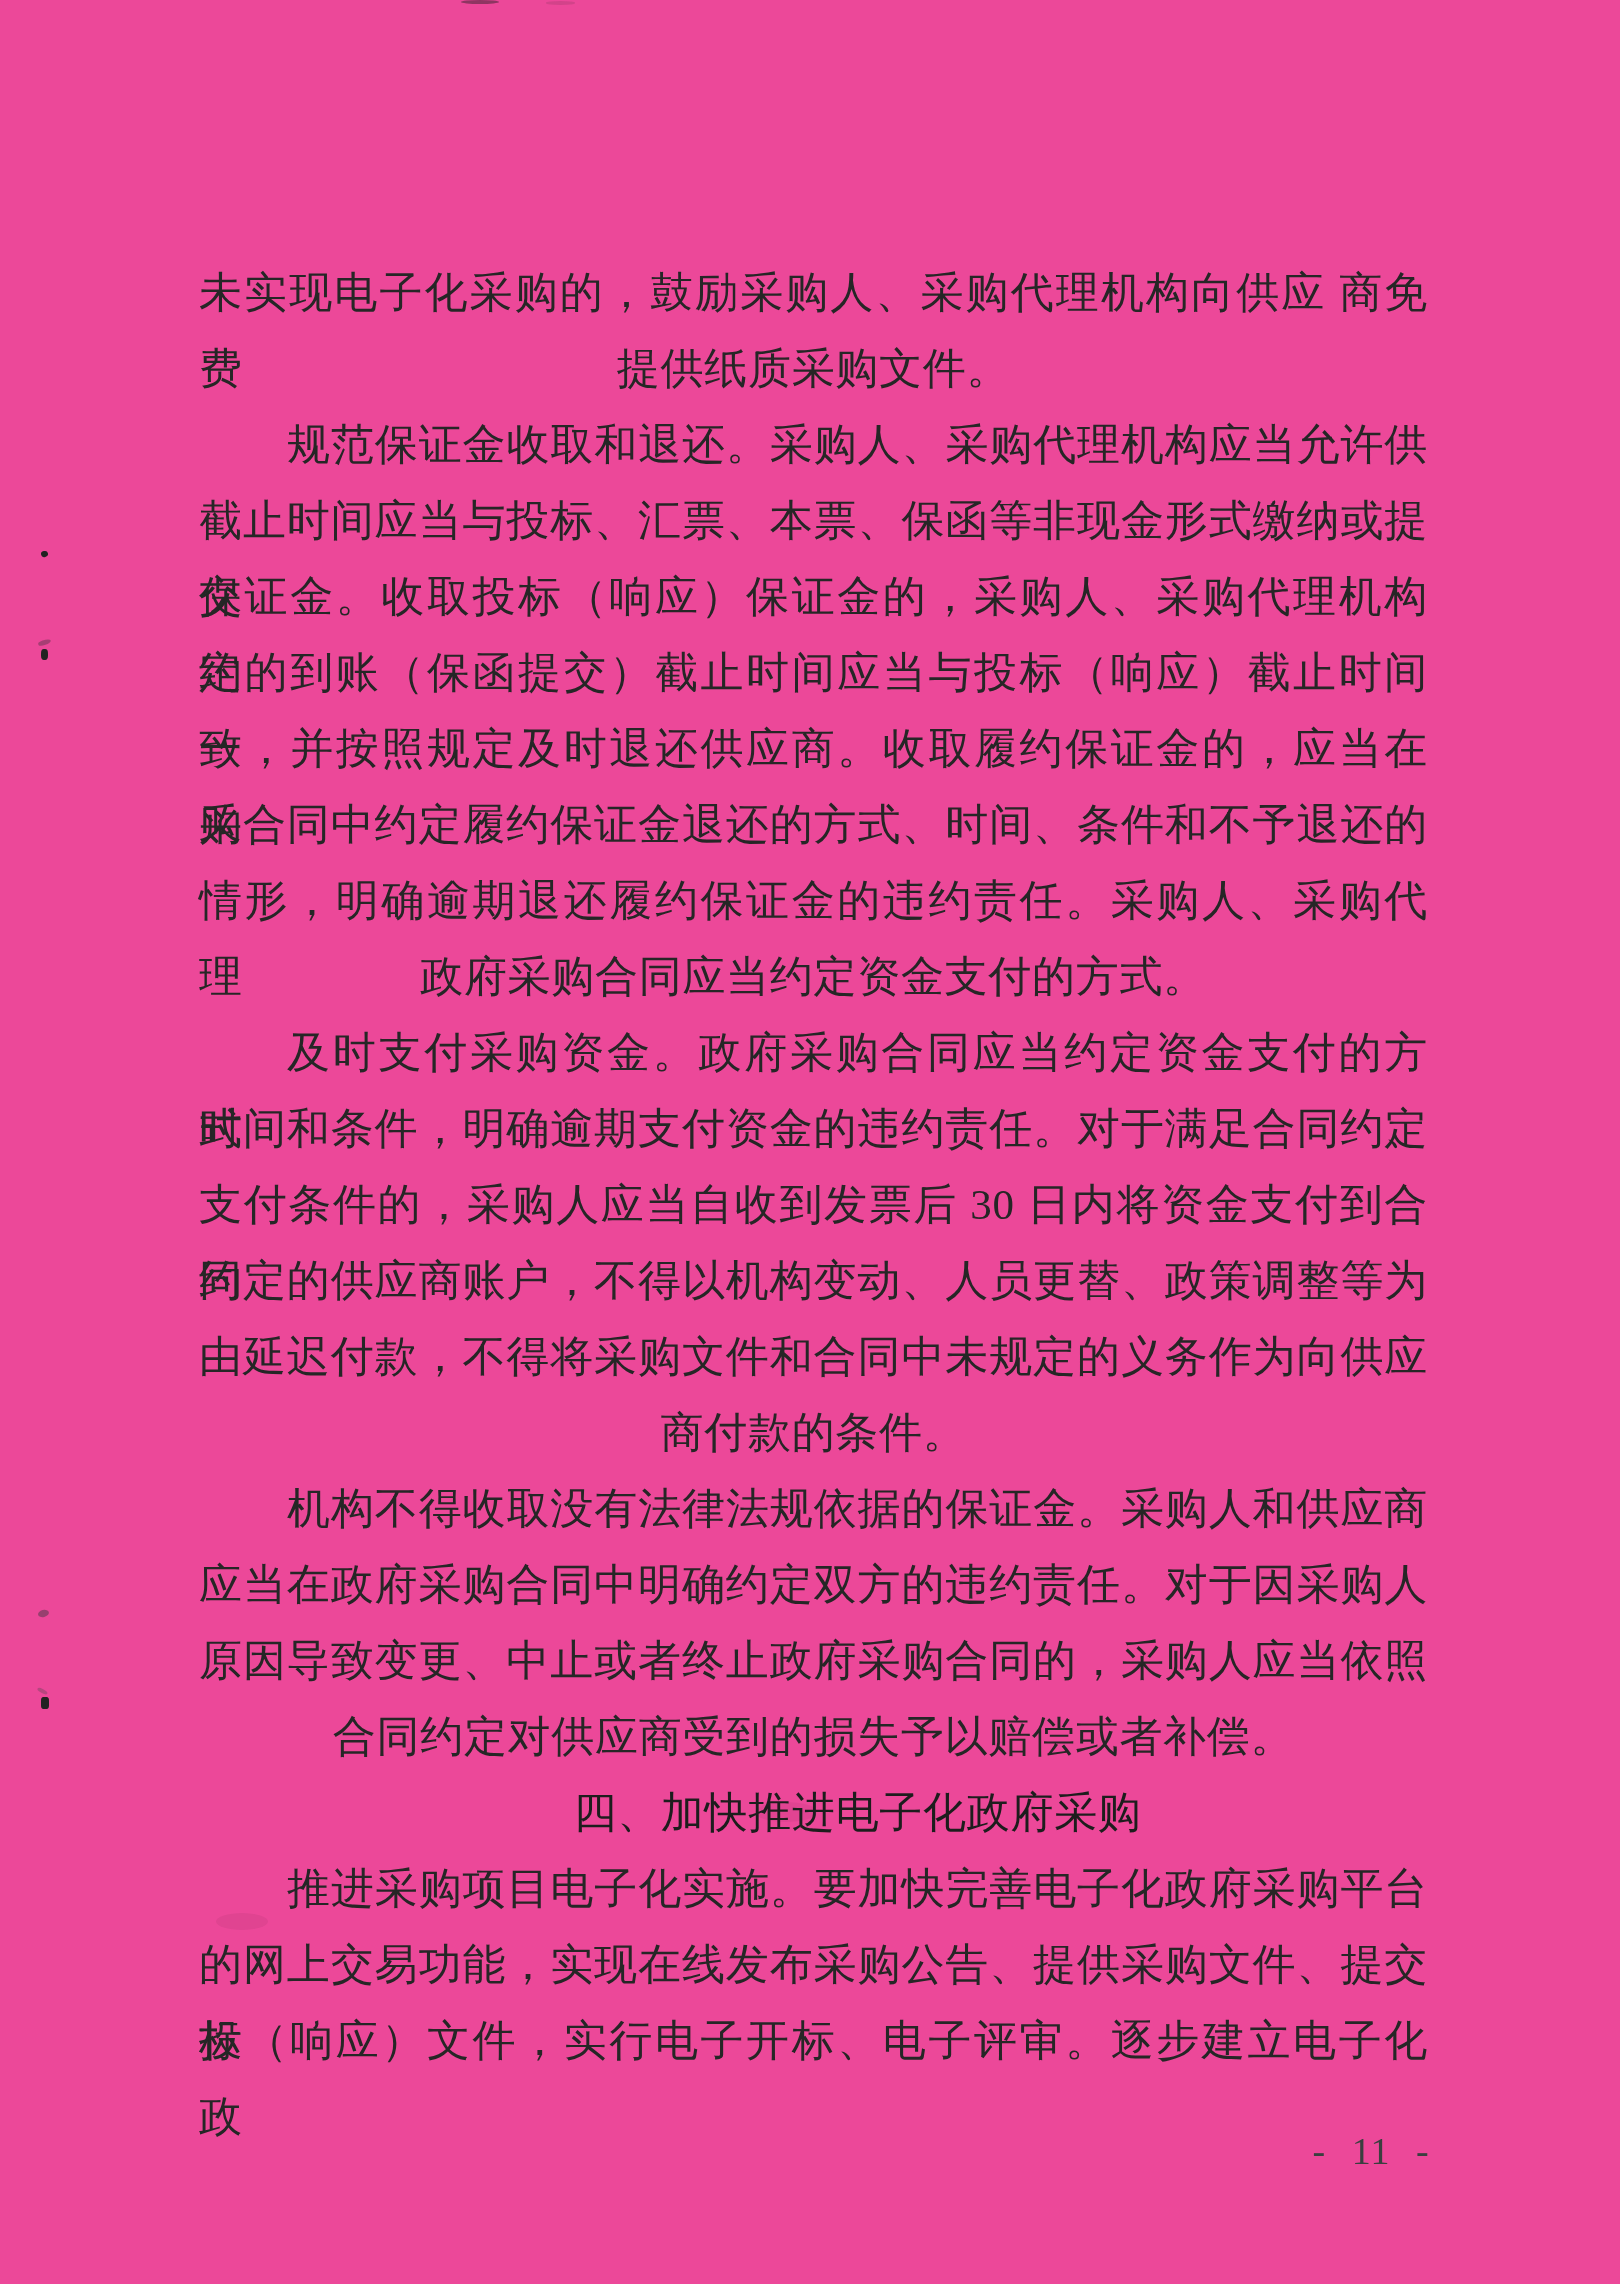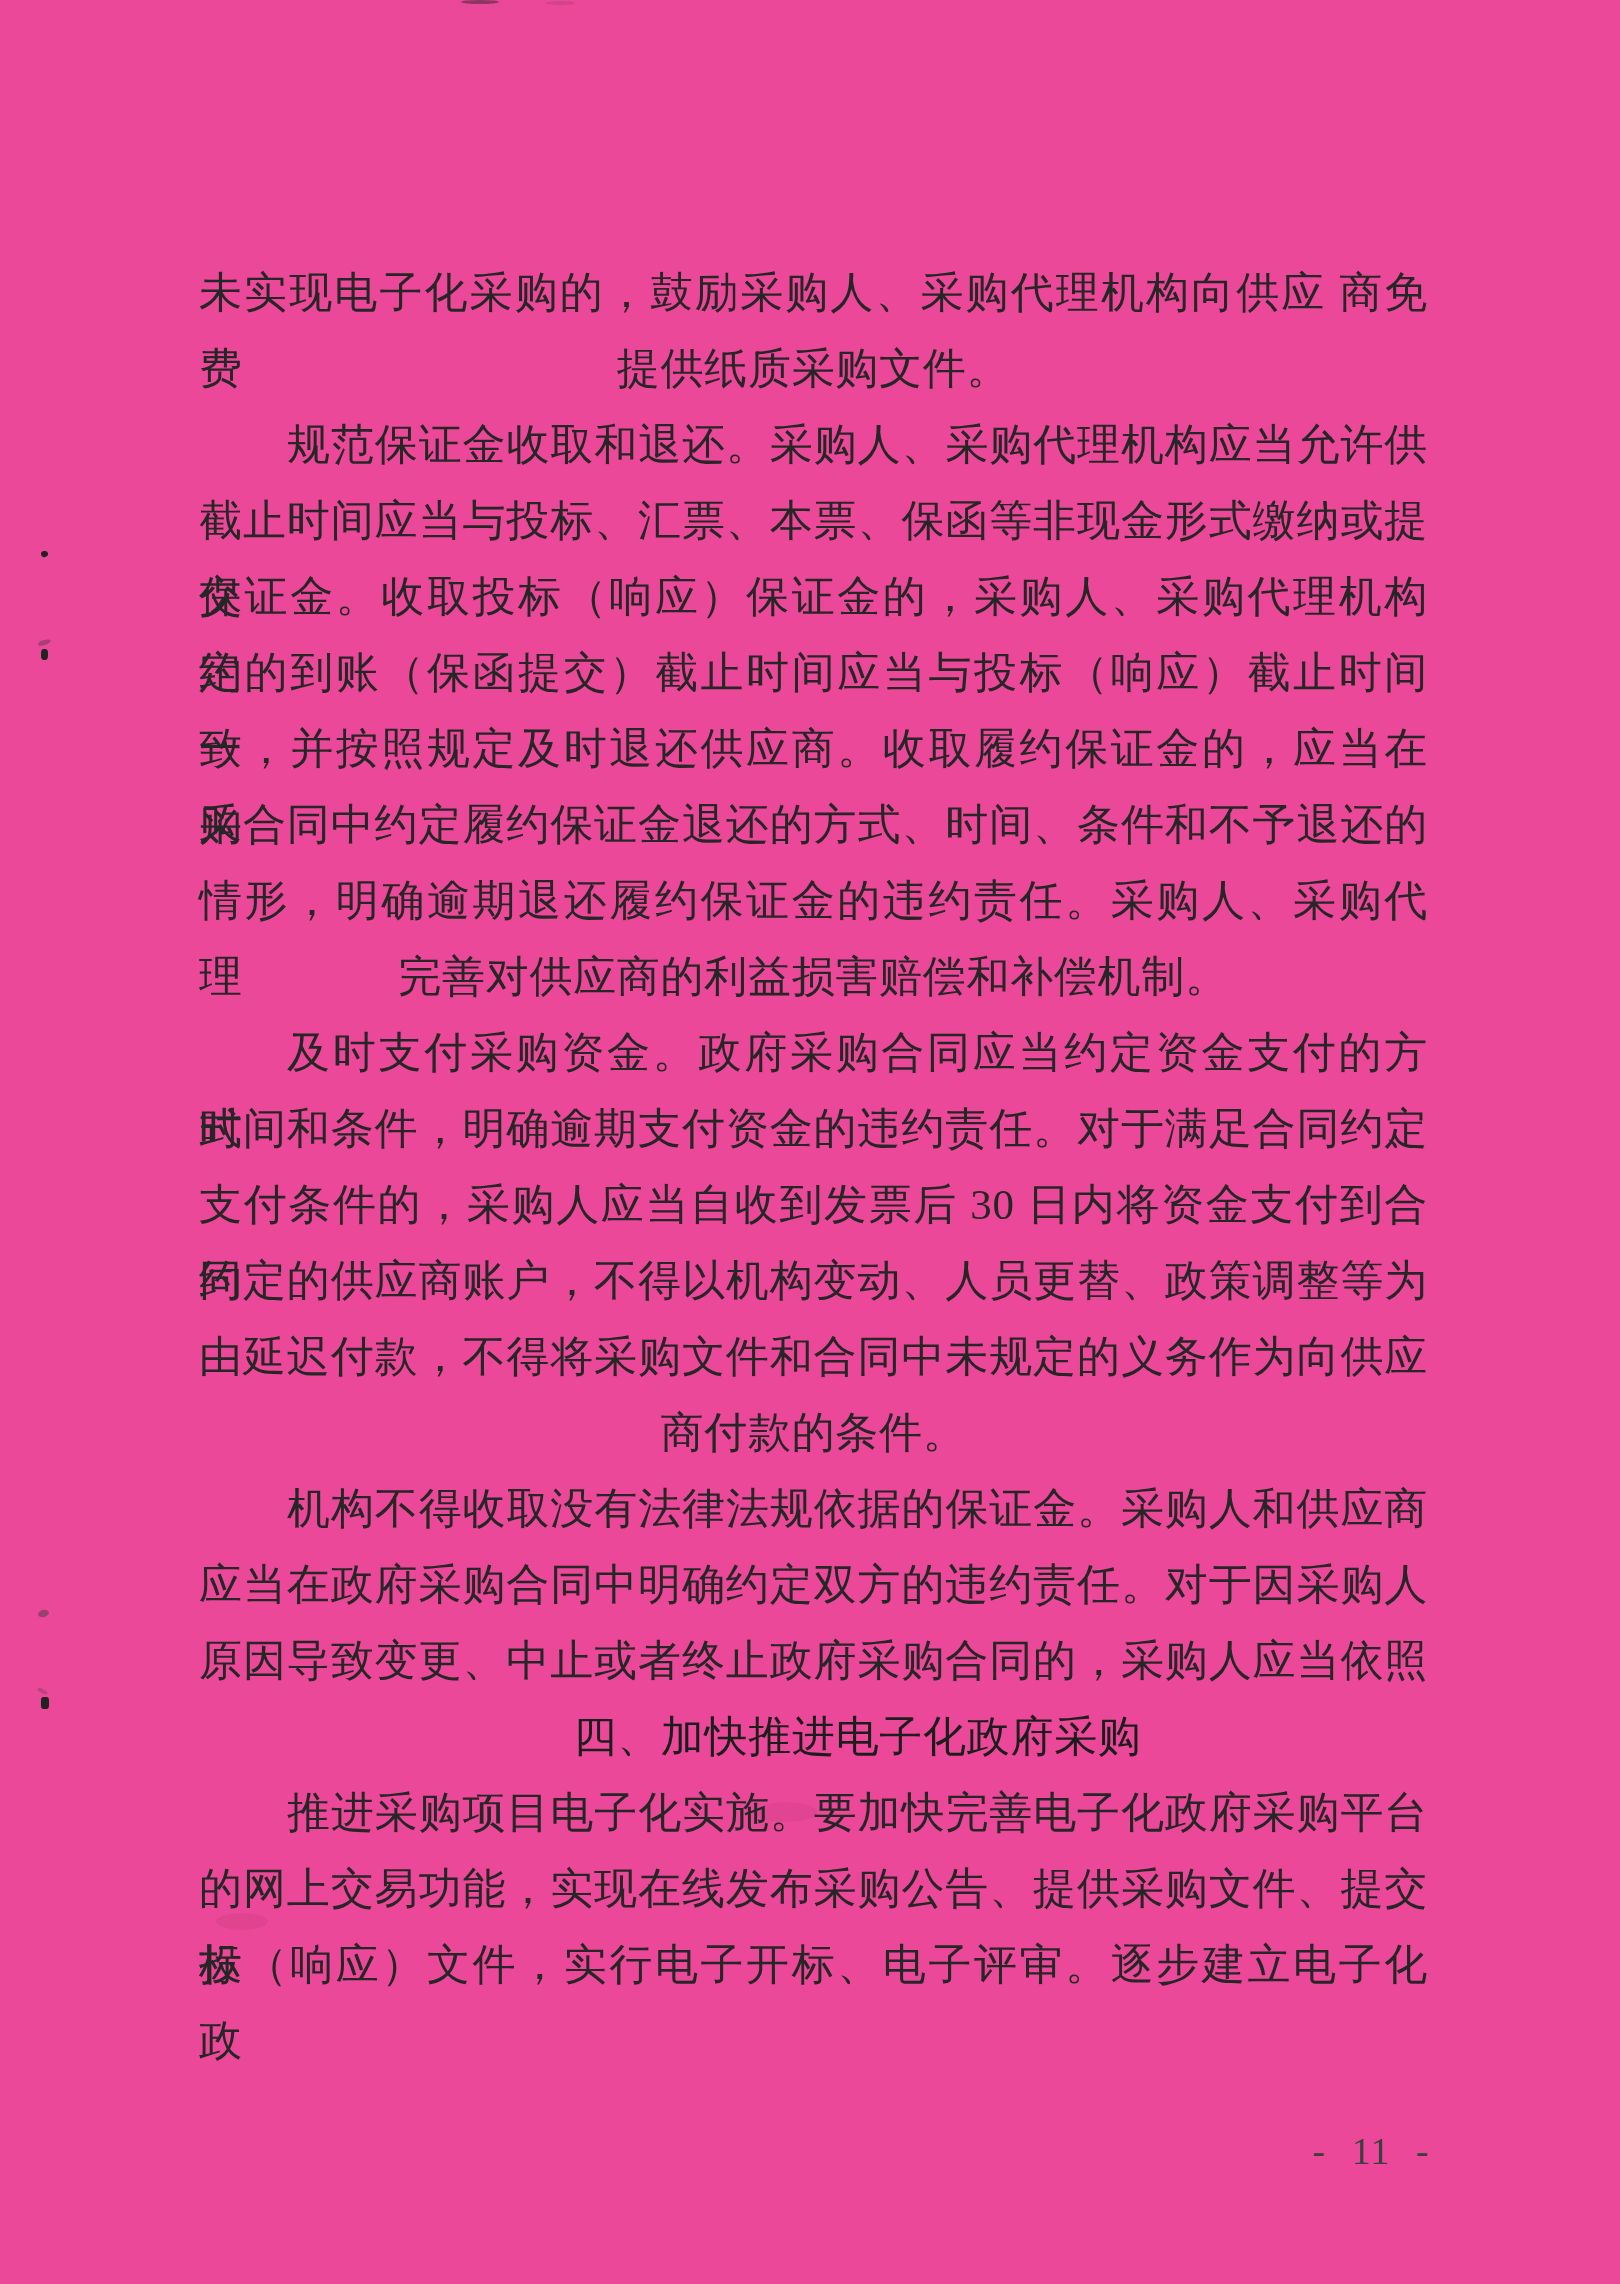--- a/index.html
+++ b/index.html
@@ -93,30 +93,31 @@
   <div class="text-block" id="text-block">
       <div class="doc-line justify">未实现电子化采购的，鼓励采购人、采购代理机构向供应 商免费</div>
       <div class="doc-line">提供纸质采购文件。</div>
       <div class="doc-line justify indent">规范保证金收取和退还。采购人、采购代理机构应当允许供</div>
       <div class="doc-line justify">截止时间应当与投标、汇票、本票、保函等非现金形式缴纳或提 交</div>
       <div class="doc-line justify">保证金。收取投标（响应）保证金的，采购人、采购代理机构 约</div>
       <div class="doc-line justify">定的到账（保函提交）截止时间应当与投标（响应）截止时间 一</div>
       <div class="doc-line justify">致，并按照规定及时退还供应商。收取履约保证金的，应当在 采</div>
       <div class="doc-line justify">购合同中约定履约保证金退还的方式、时间、条件和不予退还的</div>
       <div class="doc-line justify">情形，明确逾期退还履约保证金的违约责任。采购人、采购代 理</div>
-      <div class="doc-line">完善对供应商的利益损害赔偿和补偿机制。</div>
+      <div class="doc-line">政府采购合同应当约定资金支付的方式。</div>
       <div class="doc-line justify indent">及时支付采购资金。政府采购合同应当约定资金支付的方式、</div>
       <div class="doc-line justify">时间和条件，明确逾期支付资金的违约责任。对于满足合同约定</div>
       <div class="doc-line justify">支付条件的，采购人应当自收到发票后 30 日内将资金支付到合同</div>
       <div class="doc-line justify">约定的供应商账户，不得以机构变动、人员更替、政策调整等为</div>
       <div class="doc-line justify">由延迟付款，不得将采购文件和合同中未规定的义务作为向供应</div>
       <div class="doc-line">商付款的条件。</div>
       <div class="doc-line justify indent">机构不得收取没有法律法规依据的保证金。采购人和供应商</div>
       <div class="doc-line justify">应当在政府采购合同中明确约定双方的违约责任。对于因采购人</div>
       <div class="doc-line justify">原因导致变更、中止或者终止政府采购合同的，采购人应当依照</div>
+      <div class="doc-line">合同约定对供应商受到的损失予以赔偿或者补偿。</div>
       <div class="doc-line indent bold">四、加快推进电子化政府采购</div>
       <div class="doc-line justify indent">推进采购项目电子化实施。要加快完善电子化政府采购平台</div>
       <div class="doc-line justify">的网上交易功能，实现在线发布采购公告、提供采购文件、提交 投</div>
       <div class="doc-line justify">标（响应）文件，实行电子开标、电子评审。逐步建立电子化 政</div>
     </div>
 
   <div class="page-number">- 11 -</div>
 </div>
 
 

